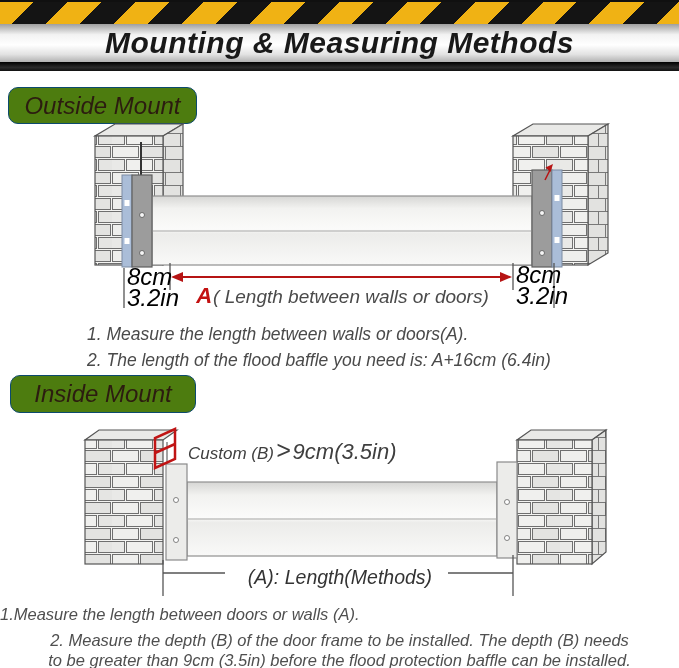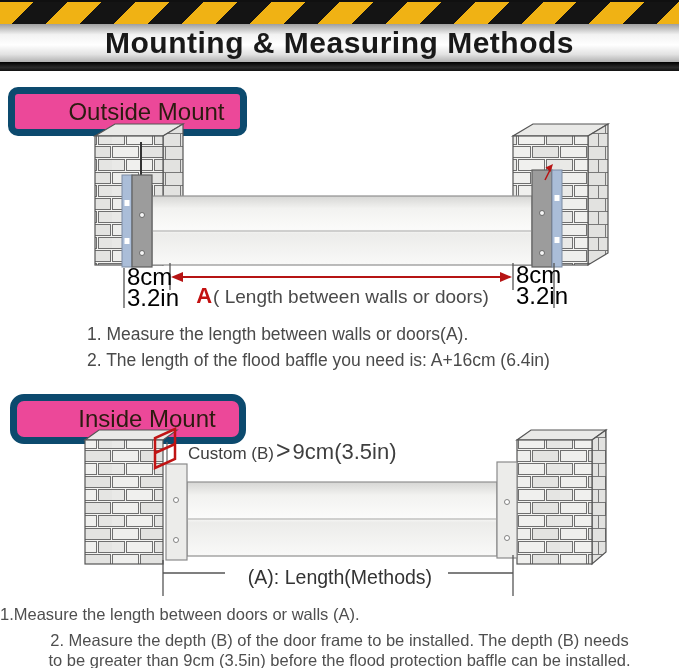--- a/index.html
+++ b/index.html
@@ -1,35 +1,35 @@
 <!DOCTYPE html>
 <html><head>
 <meta charset="utf-8">
 <style>
   html,body{margin:0;padding:0;background:#fff;}
   .page{position:relative;width:679px;height:668px;background:#ffffff;overflow:hidden;
-        font-family:"Liberation Sans",sans-serif;}
+        font-family:"Liberation Sans",sans-serif;font-style:italic;}
 
   
   .hazard{position:absolute;left:0;top:0;width:679px;height:22px;
           border-top:2px solid #101010;
           background:repeating-linear-gradient(135deg,#f0b214 0 24px,#141414 24px 48px);}
   .title-band{position:absolute;left:0;top:24px;width:679px;height:38px;
           background:linear-gradient(180deg,#9f9f9f 0%,#f2f2f2 28%,#ffffff 55%,#e2e2e2 80%,#b2b2b2 100%);
           display:flex;align-items:center;justify-content:center;}
   .title{font-size:30px;font-weight:bold;color:#191919;letter-spacing:.5px;}
   .black-bar{position:absolute;left:0;top:62px;width:679px;height:9px;
           background:linear-gradient(180deg,#000 0%,#2b2b2b 60%,#111 100%);}
 
   
-  .badge{position:absolute;background:#ec4899;border:7px solid #0c4a6e;border-radius:10px;
+  .badge{position:absolute;background:#4d7c0f;border:1px solid #0c4a6e;border-radius:10px;
          display:flex;align-items:center;justify-content:center;
-         color:#2c1c10;font-size:24px;padding-left:38px;}
+         color:#2c1c10;font-size:24px;}
   .badge-outside{left:8px;top:87px;width:187px;height:35px;}
-  .badge-inside{left:10px;top:394px;width:184px;height:36px;border-radius:14px;}
+  .badge-inside{left:10px;top:375px;width:184px;height:36px;}
 
   
   .svg-outside{position:absolute;left:0;top:120px;width:679px;height:195px;}
   .svg-inside{position:absolute;left:0;top:424px;width:679px;height:178px;}
 
   
   .dim{position:absolute;color:#000000;font-size:24px;line-height:21px;}
   .dim-left{left:127px;top:266px;}
   .dim-right{left:516px;top:264px;}
   .arrow-label{position:absolute;left:170px;top:283px;width:345px;display:flex;

